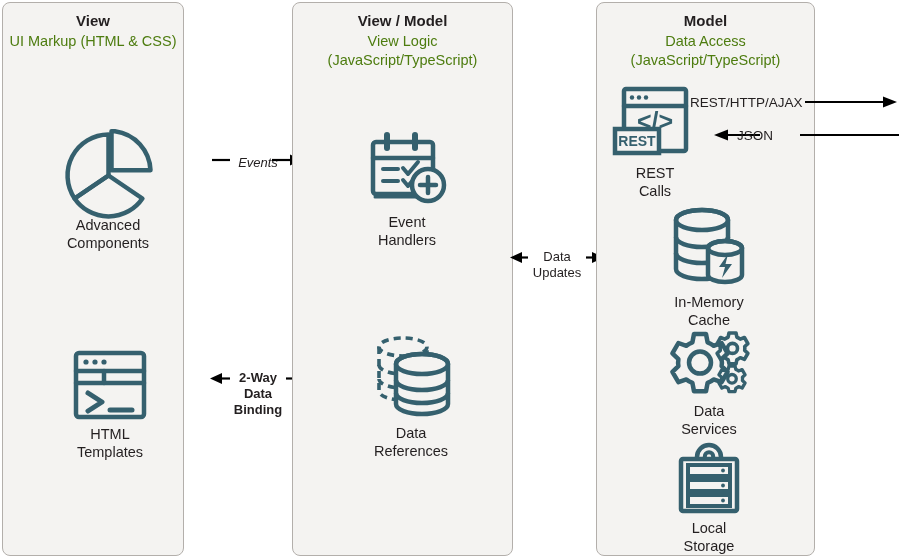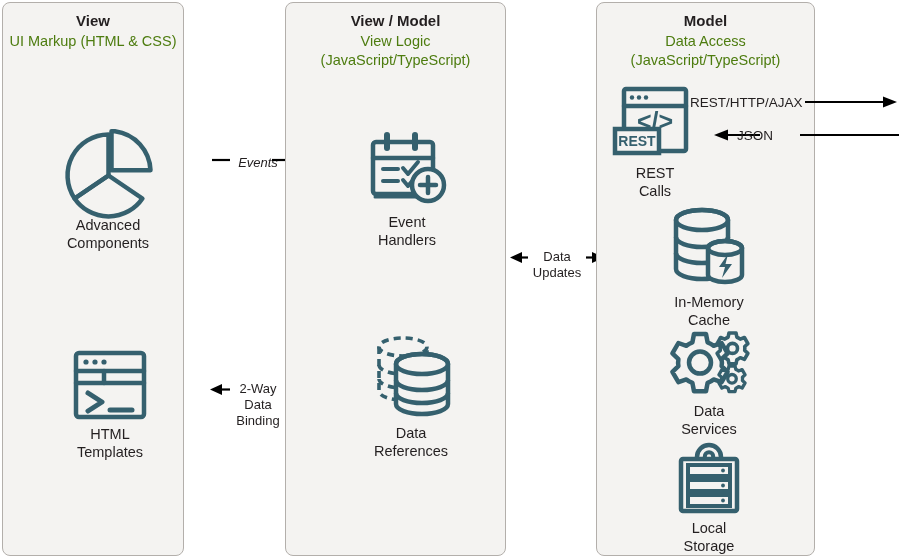--- a/index.html
+++ b/index.html
@@ -18,21 +18,21 @@
 
   
   .panel {
     position: absolute;
     background: #f4f3f1;
     border: 1px solid #b3afab;
     border-radius: 8px;
     box-sizing: border-box;
   }
   #panel-view   { left: 2px;   top: 2px; width: 182px; height: 554px; }
-  #panel-vm     { left: 285px; top: 2px; width: 221px; height: 554px; }
+  #panel-vm     { left: 292px; top: 2px; width: 221px; height: 554px; }
   #panel-model  { left: 596px; top: 2px; width: 219px; height: 554px; }
 
   .panel-header {
     text-align: center;
     padding-top: 8px;
   }
   .panel-title {
     font-size: 15px;
     font-weight: bold;
     line-height: 20px;
@@ -135,21 +135,21 @@
   <div class="conn-label">
     <span class="ln">Events</span>
   </div>
   <svg width="96" height="12" viewBox="0 0 96 12" style="margin-top:-17px;">
     <line x1="2" y1="6" x2="20" y2="6" stroke="#000" stroke-width="2.2"></line>
     <line x1="62" y1="6" x2="82" y2="6" stroke="#000" stroke-width="2.2"></line>
     <path d="M80,0.5 L92,6 L80,11.5 Z" fill="#000"></path>
   </svg>
 </div>
 
-<div class="connector" style="left:208px; top:383px; width:100px;">
+<div class="connector" style="left:208px; top:372px; width:100px;font-weight:bold;">
   <svg width="100" height="13" viewBox="0 0 100 13">
     <path d="M14,1 L2,6.5 L14,12 Z" fill="#000"></path>
     <line x1="13" y1="6.5" x2="22" y2="6.5" stroke="#000" stroke-width="2.2"></line>
     <line x1="78" y1="6.5" x2="87" y2="6.5" stroke="#000" stroke-width="2.2"></line>
     <path d="M86,1 L98,6.5 L86,12 Z" fill="#000"></path>
   </svg>
   <div class="conn-label" style="margin-top:-15px;">
     <span class="ln">2-Way</span>
     <span class="ln">Data</span>
     <span class="ln">Binding</span>

